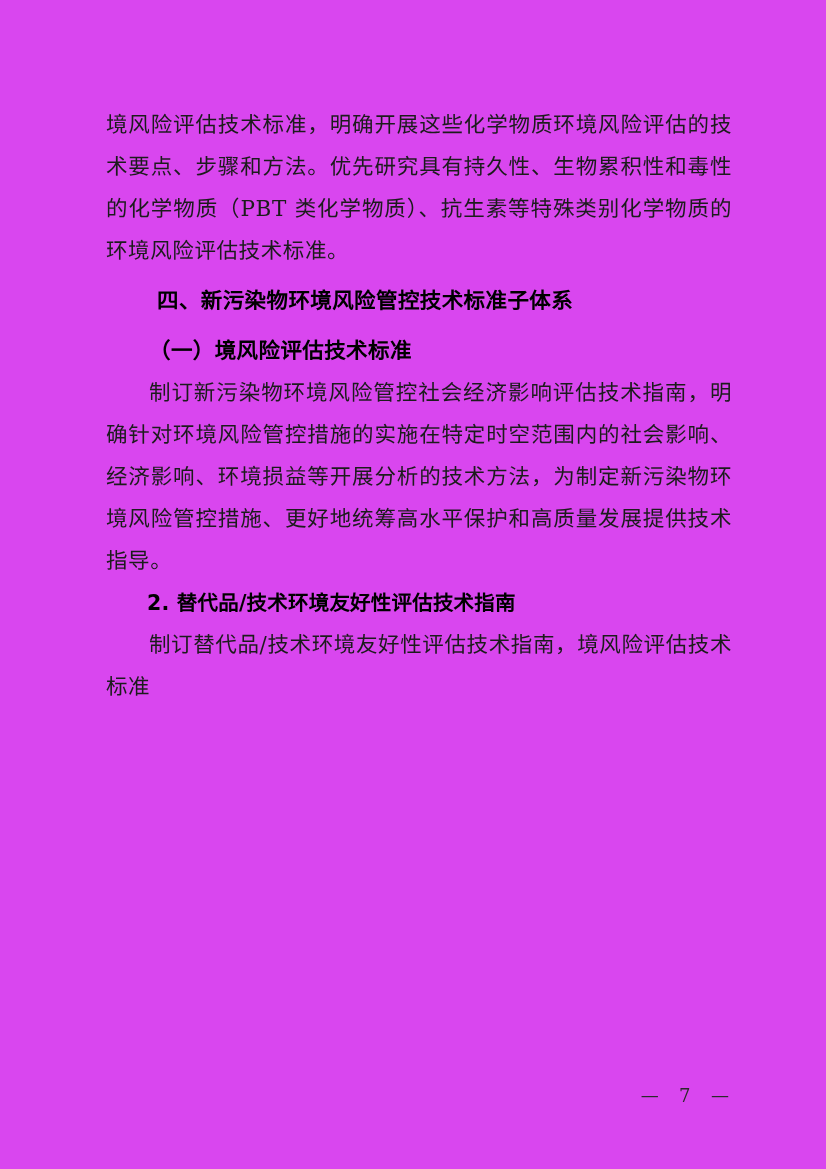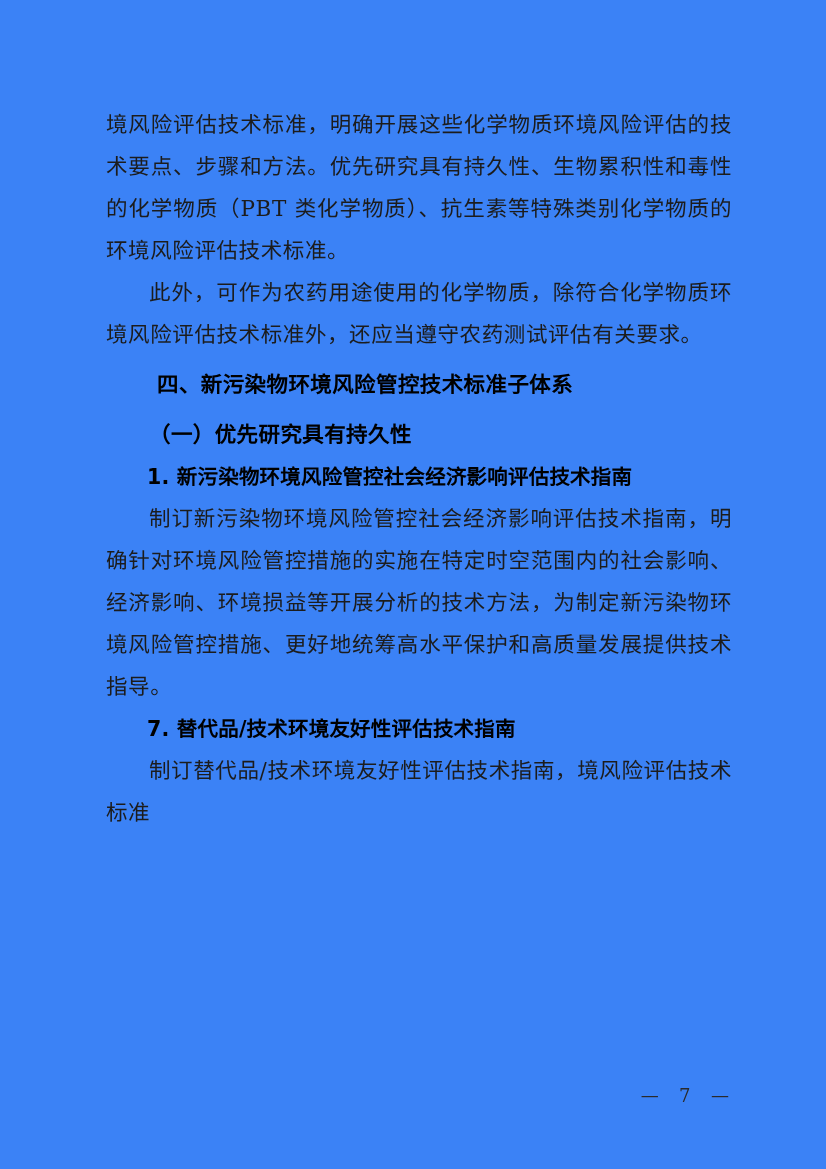--- a/index.html
+++ b/index.html
@@ -13,21 +13,21 @@
     font-family: "DejaVu Serif", "Liberation Serif", serif;
     color: #1a1a1a;
     -webkit-font-smoothing: antialiased;
   }
 
   .page {
     position: relative;
     width: 826px;
     height: 1169px;
     margin: 0 auto;
-    background: #3b82f6;
+    background: #d946ef;
     overflow: hidden;
     box-sizing: border-box;
   }
 
   .content {
     position: absolute;
     left: 106px;
     top: 104px;
     width: 626px;
   }
@@ -100,33 +100,31 @@
 </style>
 </head>
 <body>
 
 <div class="page">
 
   <div class="content">
 
     <p class="para no-indent">境风险评估技术标准，明确开展这些化学物质环境风险评估的技术要点、步骤和方法。优先研究具有持久性、生物累积性和毒性的化学物质（PBT 类化学物质）、抗生素等特殊类别化学物质的环境风险评估技术标准。</p>
 
-    <p class="para">此外，可作为农药用途使用的化学物质，除符合化学物质环境风险评估技术标准外，还应当遵守农药测试评估有关要求。</p>
 
     <h2 class="h-sec">四、新污染物环境风险管控技术标准子体系</h2>
 
 
-    <h3 class="h-sub">（一）优先研究具有持久性</h3>
+    <h3 class="h-sub">（一）境风险评估技术标准</h3>
 
 
-    <h4 class="h-item">1. 新污染物环境风险管控社会经济影响评估技术指南</h4>
 
     <p class="para">制订新污染物环境风险管控社会经济影响评估技术指南，明确针对环境风险管控措施的实施在特定时空范围内的社会影响、经济影响、环境损益等开展分析的技术方法，为制定新污染物环境风险管控措施、更好地统筹高水平保护和高质量发展提供技术指导。</p>
 
-    <h4 class="h-item">7. 替代品/技术环境友好性评估技术指南</h4>
+    <h4 class="h-item">2. 替代品/技术环境友好性评估技术指南</h4>
 
     <p class="para">制订替代品/技术环境友好性评估技术指南，境风险评估技术标准</p>
 
   </div>
 
   <div class="footer">—  7  —</div>
 
 </div>
 
 </body></html>

